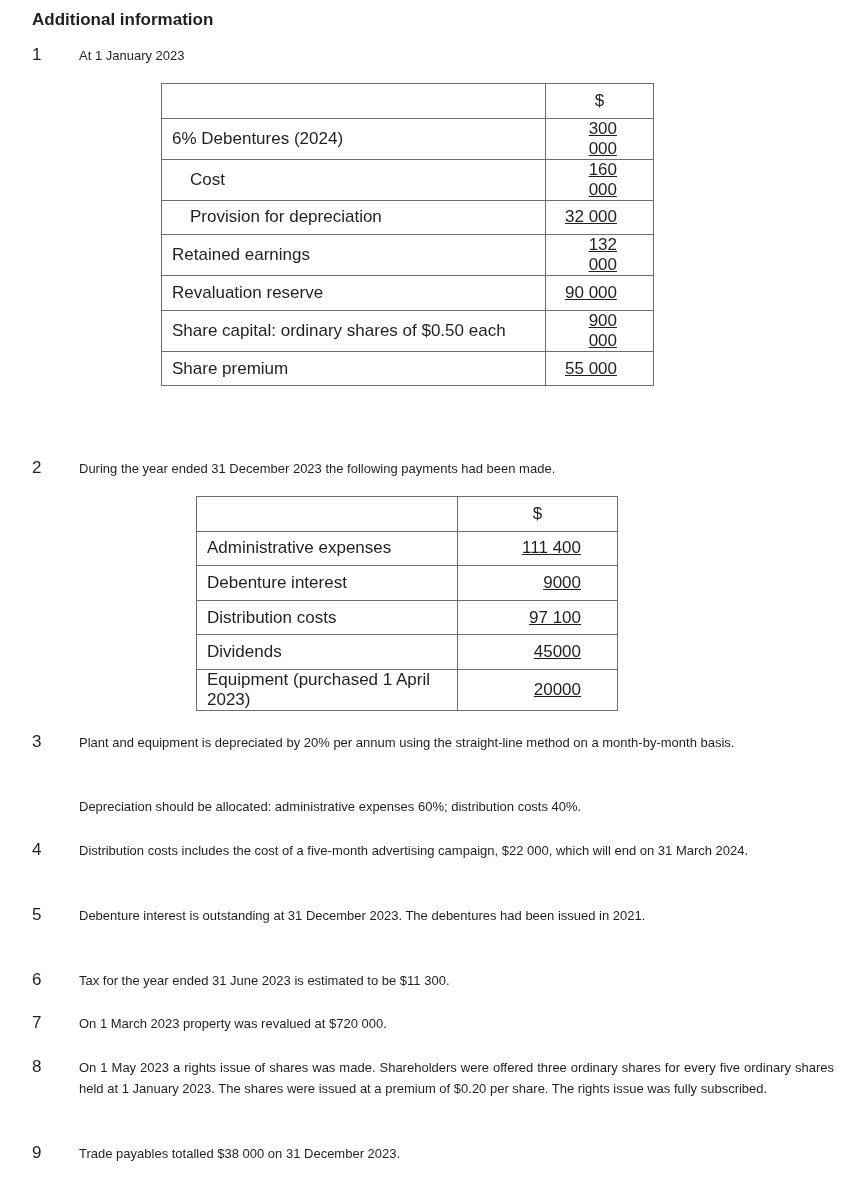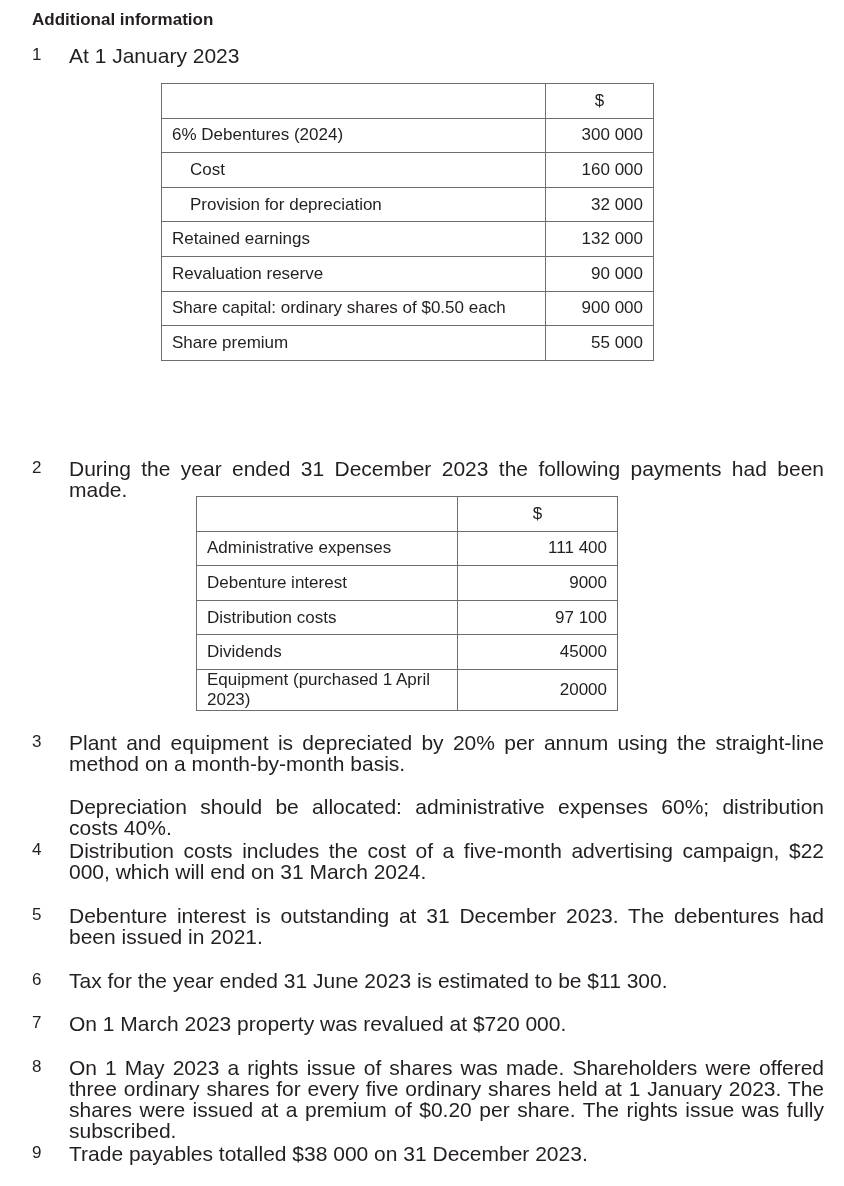--- a/index.html
+++ b/index.html
@@ -2,24 +2,24 @@
 <html><head>
 <meta charset="utf-8">
 <style>
   html, body { margin: 0; padding: 0; background: #ffffff; }
   body {
     width: 844px; height: 1186px; position: relative; overflow: hidden;
     font-family: "Liberation Sans", sans-serif; color: #231f20; font-size: 17px;
   }
   .heading { position: absolute; left: 32px; top: 10px; font-weight: bold; font-size: 17px; }
   .num { position: absolute; left: 32px; font-size: 17px; }
-  .para { position: absolute; left: 69px; width: 755px; font-size: 21px; line-height: 21px; text-align: justify; }
+  .para { position: absolute; left: 79px; width: 755px; font-size: 13px; line-height: 21px; text-align: justify; }
   table { position: absolute; border-collapse: collapse; font-size: 17px; }
   td { border: 1.5px solid #6d6e71; height: 33px; padding: 0 10px; box-sizing: border-box; }
-  td.val { text-align: right; padding-right: 10px; }
+  td.val { text-align: right; padding-right: 36px; text-decoration: underline; }
   td.cur { text-align: center; }
   td.indent { padding-left: 28px; }
   #t1 { left: 161px; top: 83px; width: 493px; }
   #t1 td.lab { width: 384px; margin-top: 30px; }
   #t1 td { height: 34.6px; }
   #t2 { left: 196px; top: 496px; width: 422px; }
   #t2 td.lab { width: 261px; }
   #t2 td { height: 34.6px; }
 </style>
 </head>

